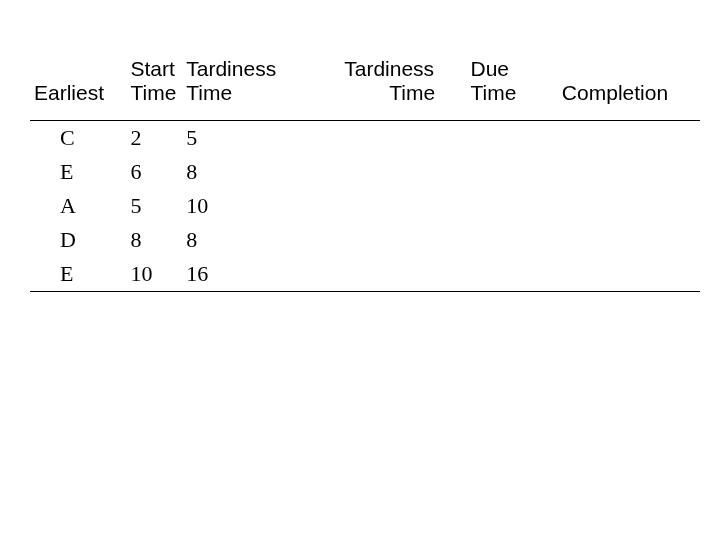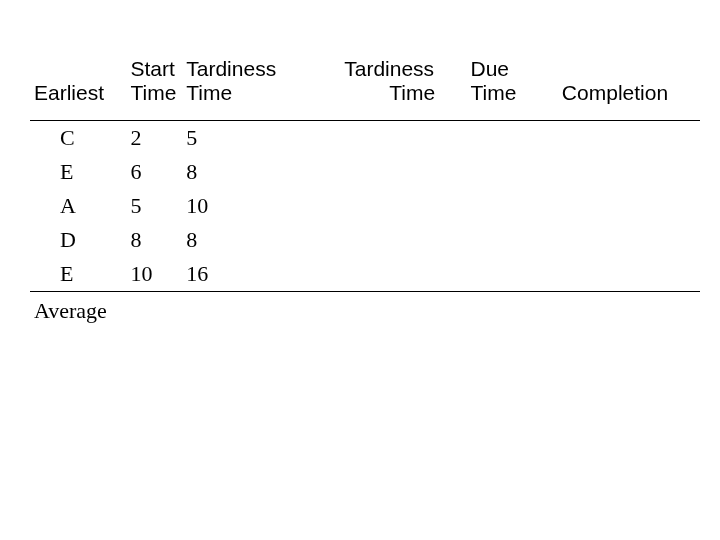--- a/index.html
+++ b/index.html
@@ -141,19 +141,16 @@
           <td></td>
         </tr>
         <tr class="last-data-row">
           <td class="seq-cell">E</td>
           <td>10</td>
           <td>16</td>
           <td></td>
           <td></td>
           <td></td>
         </tr>
-        <tr>
-          <td class="avg-cell" colspan="6">Average</td>
-        </tr>
       </tbody>
     </table>
   </div>
 </div>
 
 </body></html>

